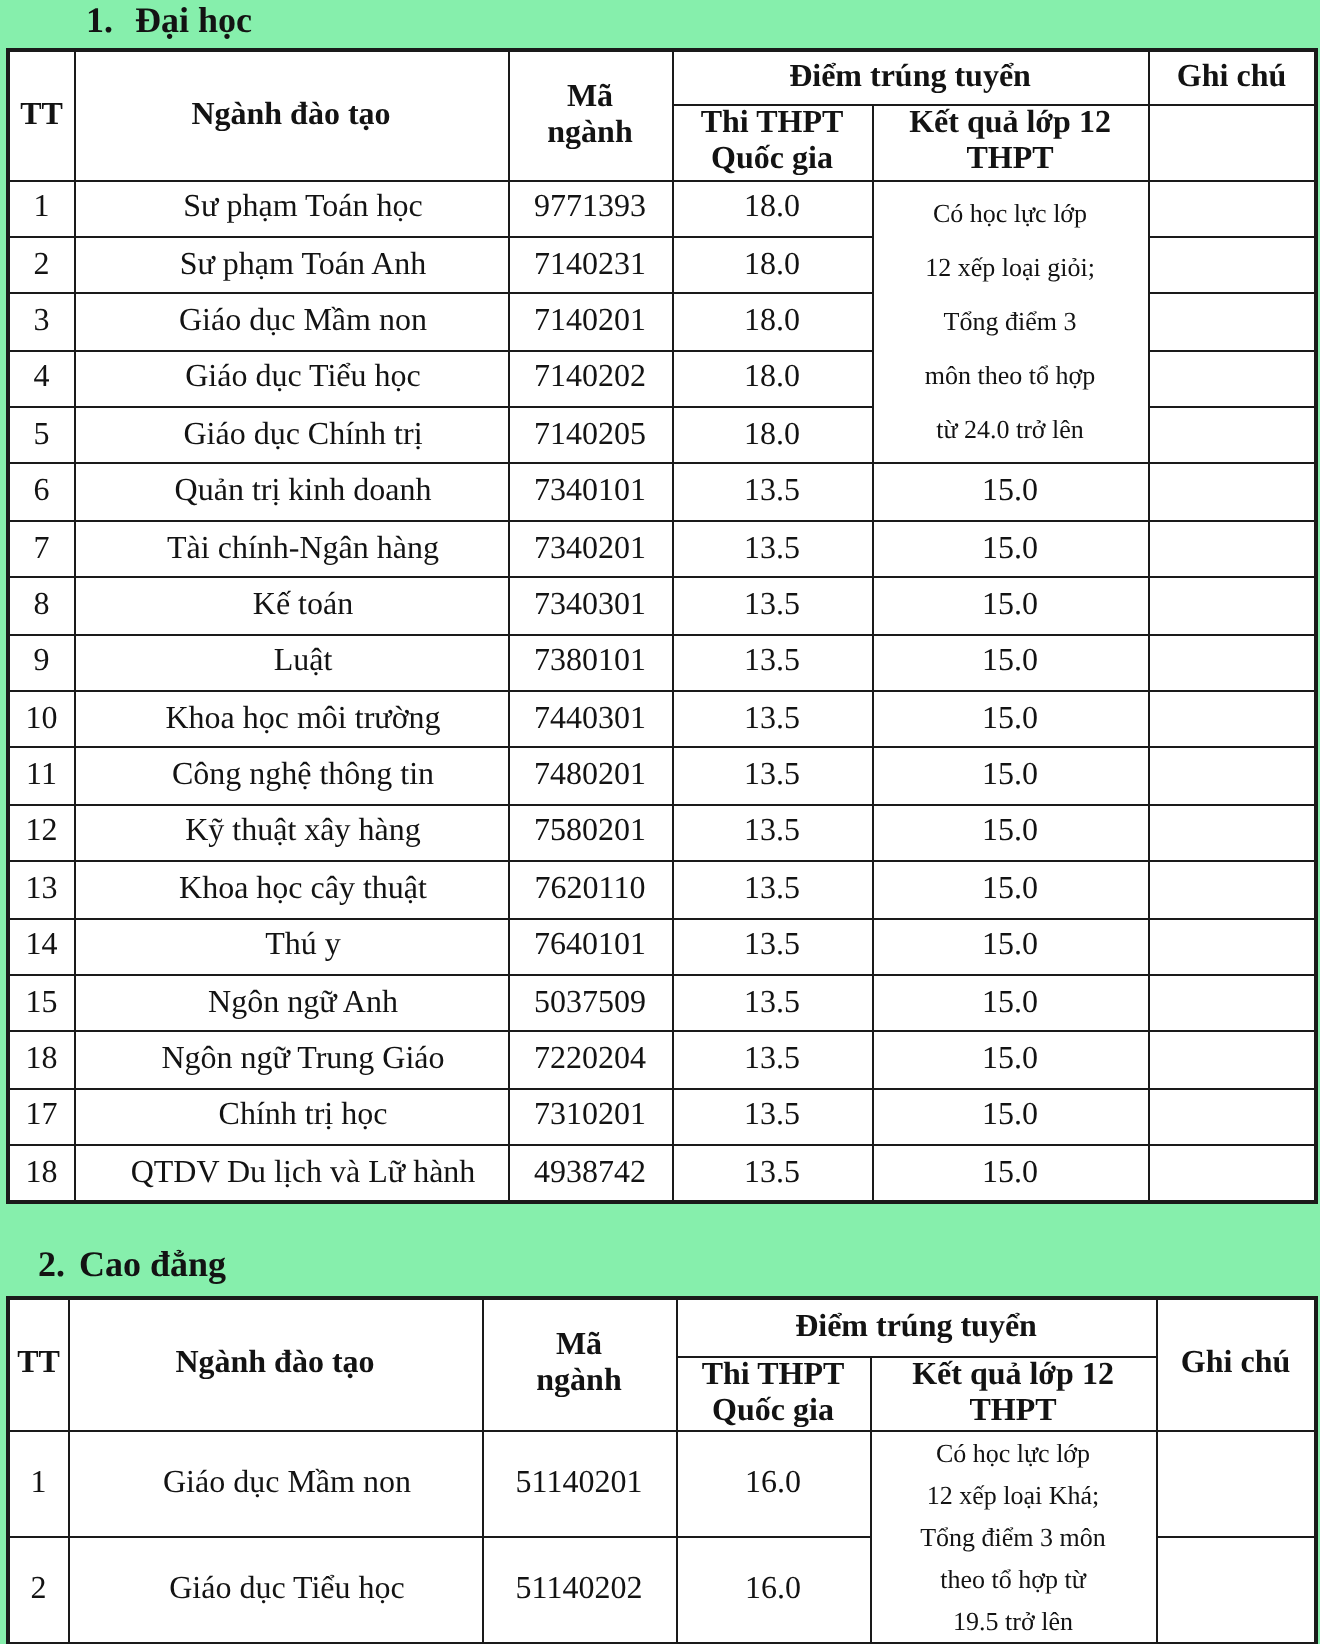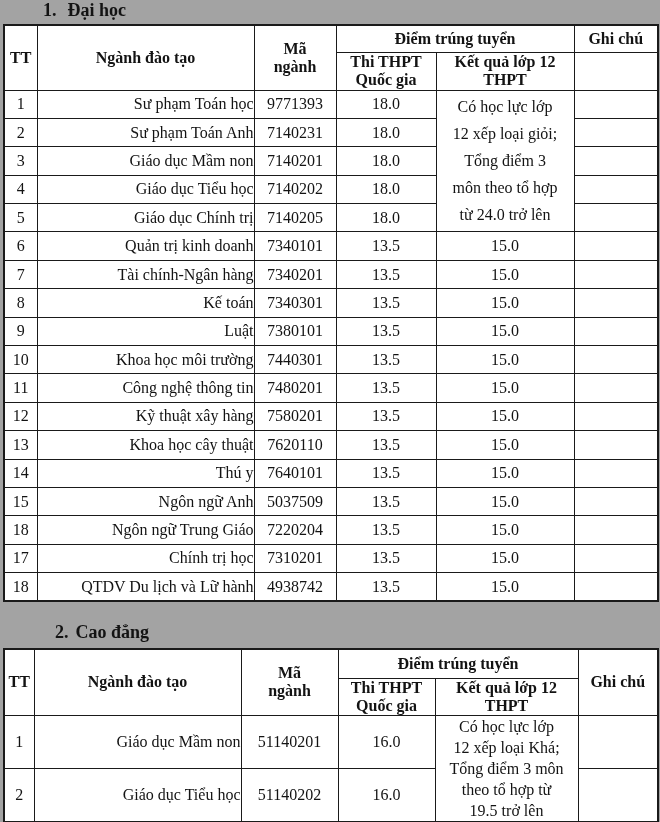--- a/index.html
+++ b/index.html
@@ -4,33 +4,33 @@
 <style>
   html, body {
     margin: 0;
     padding: 0;
     background: #ffffff;
   }
   .page {
     position: relative;
     width: 660px;
     height: 822px;
-    background: #a3a3a3;
+    background: #86efac;
     color: #131313;
     font-family: "Liberation Serif", "DejaVu Serif", serif;
     overflow: hidden;
   }
   .sec-title {
     position: absolute;
     font-weight: bold;
     font-size: 18px;
     white-space: nowrap;
   }
   #title-dai-hoc { top: 0px; left: 43px; }
-  #title-cao-dang { top: 622px; left: 19px; margin-left: 36px; }
+  #title-cao-dang { top: 622px; left: 19px; }
   #title-dai-hoc .num { margin-right: 11px; }
   #title-cao-dang .num { margin-right: 7px; }
 
   table.score-table {
     position: absolute;
     left: 3px;
     width: 654px;
     border-collapse: collapse;
     table-layout: fixed;
     background: #ffffff;
@@ -52,26 +52,26 @@
 
   #table-dai-hoc thead tr.h1 { height: 27px; }
   #table-dai-hoc thead tr.h2 { height: 38px; }
   #table-dai-hoc tbody tr    { height: 28.4px; }
 
   #table-cao-dang thead tr.h1 { height: 29px; }
   #table-cao-dang thead tr.h2 { height: 34px; }
   #table-cao-dang tbody tr    { height: 53px; }
 
   .score-table td.c-nganh {
-    text-align: right;
+    text-align: center;
     padding-left: 12px;
   }
   .score-table td.c-note {
     white-space: pre-line;
-    font-size: 16px;
+    font-size: 13px;
     vertical-align: middle;
   }
   #table-dai-hoc td.c-note  { line-height: 27px; }
   #table-cao-dang td.c-note { line-height: 21px; }
 </style>
 </head>
 <body>
 
 <div class="page">
 

